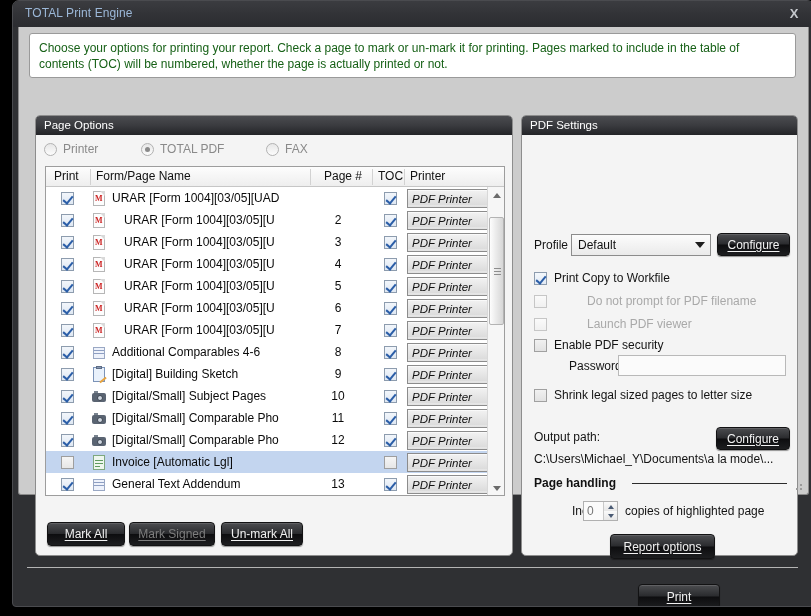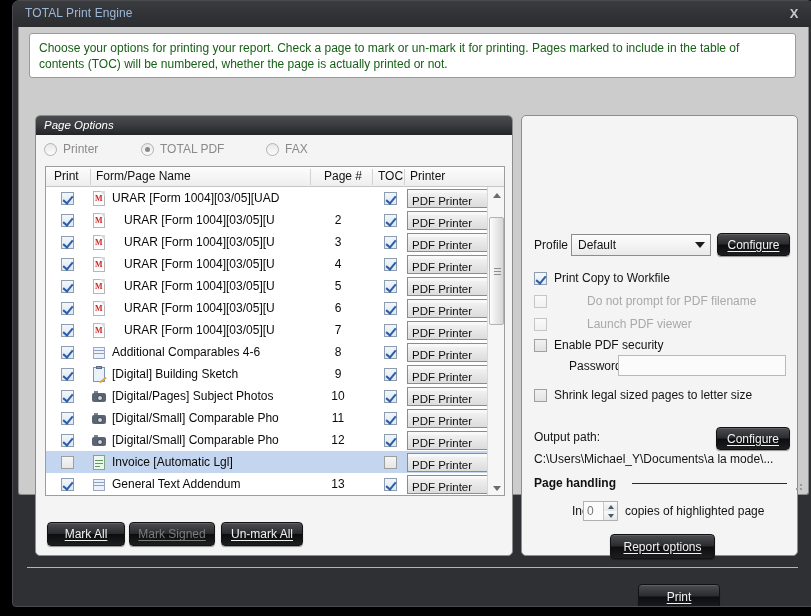--- a/index.html
+++ b/index.html
@@ -75,21 +75,20 @@
     border: 1px solid #8d8d8d;
     border-radius: 5px;
   }
   .groupbox > .gb-header {
     height: 19px;
     background: linear-gradient(to bottom, #4b4c50 0%, #3a3b3f 50%, #232427 100%);
     border-radius: 4px 4px 0 0;
     color: #ffffff;
     font-size: 11.5px;
     padding: 3px 0 0 8px;
-    font-style: italic;
   }
 
   #page-options { left: 16px; top: 88px; width: 478px; height: 441px; }
   #pdf-settings { left: 502px; top: 88px; width: 277px; height: 441px; }
 
   
   #radio-row {
     position: absolute; left: 8px; top: 24px; width: 100%; height: 24px;
   }
   .radio {
@@ -183,23 +182,24 @@
   .ricon.cam .lens { position: absolute; left: 5px; top: 6px; width: 6px; height: 6px; border-radius: 50%; background: #cfd6e0; border: 1px solid #3c4450; }
   .ricon.cam .flash { position: absolute; left: 2px; top: 2px; width: 4px; height: 3px; background: #79838f; }
   .ricon.inv .page { background: #eef7ee; border-color: #7ea87e; }
   .ricon.inv .l1 { position: absolute; left: 3px; top: 5px; width: 8px; height: 1px; background: #5f9b5f; }
   .ricon.inv .l2 { position: absolute; left: 3px; top: 8px; width: 8px; height: 1px; background: #5f9b5f; }
   .ricon.inv .l3 { position: absolute; left: 3px; top: 11px; width: 5px; height: 1px; background: #5f9b5f; }
 
   
   .combo {
     width: 100px; height: 19px;
-    display: flex; align-items: flex-end;
+    display: flex; align-items: center;
     border: 1px solid #8c8c8c;
     background: linear-gradient(to bottom,#fafafa,#e3e3e3);
+    font-style: italic;
   }
   .combo .ctext {
     flex: 1;
     font-size: 11.5px; color: #111;
     padding: 2px 0 0 4px;
     background: linear-gradient(to bottom,#f1f1f1,#dcdcdc);
     white-space: nowrap; overflow: hidden;
   }
   .combo .carrow {
     width: 17px;
@@ -628,21 +628,21 @@
             <div class="trow">
               <div class="cell" style="left: 15px;">
                 <span class="chk on"></span>
               </div>
               <div class="cell" style="left: 46px; width: 215px;">
                 <span class="ricon cam">
                   <span class="flash"></span>
                   <span class="body"></span>
                   <span class="lens"></span>
                 </span>
-                <span class="nm" style="margin-left:6px">[Digital/Pages] Subject Photos</span>
+                <span class="nm" style="margin-left:6px">[Digital/Small] Subject Pages</span>
               </div>
               <div class="cell" style="left: 272px; width: 40px; justify-content: center;">10</div>
               <div class="cell" style="left: 338px;">
                 <span class="chk on"></span>
               </div>
               <div class="cell" style="left: 361px;">
                 <span class="combo">
                   <span class="ctext">PDF Printer</span>
                   <span class="carrow">
                     <i></i>
@@ -781,20 +781,21 @@
         <u>Mark All</u>
       </div>
     <div class="dbtn dis" id="marksigned">
         <u>Mark Signed</u>
       </div>
     <div class="dbtn" id="unmarkall">
         <u>Un-mark All</u>
       </div>
 
     <div class="groupbox" id="pdf-settings">
+      <div class="gb-header">PDF Settings</div>
 
       <div class="lbl" style="left:12px; top:122px;">Profile</div>
 
       <div id="profile-combo">
         <span class="ptext">Default</span>
         <span class="parrow">
             <i></i>
           </span>
       </div>
 

